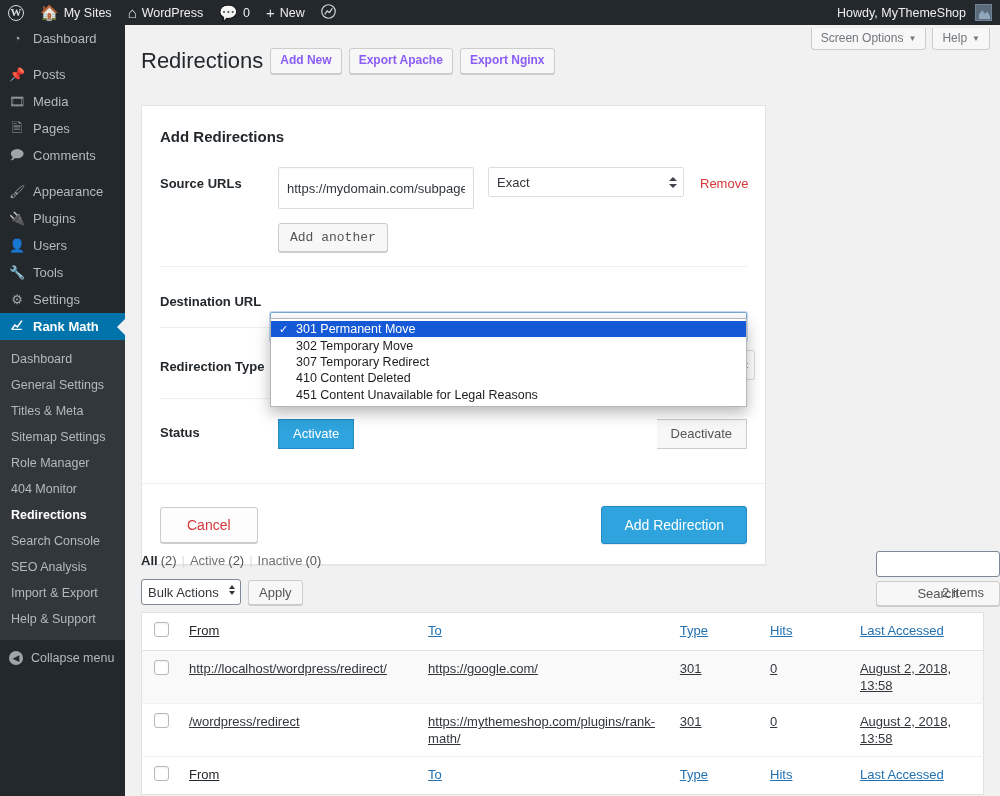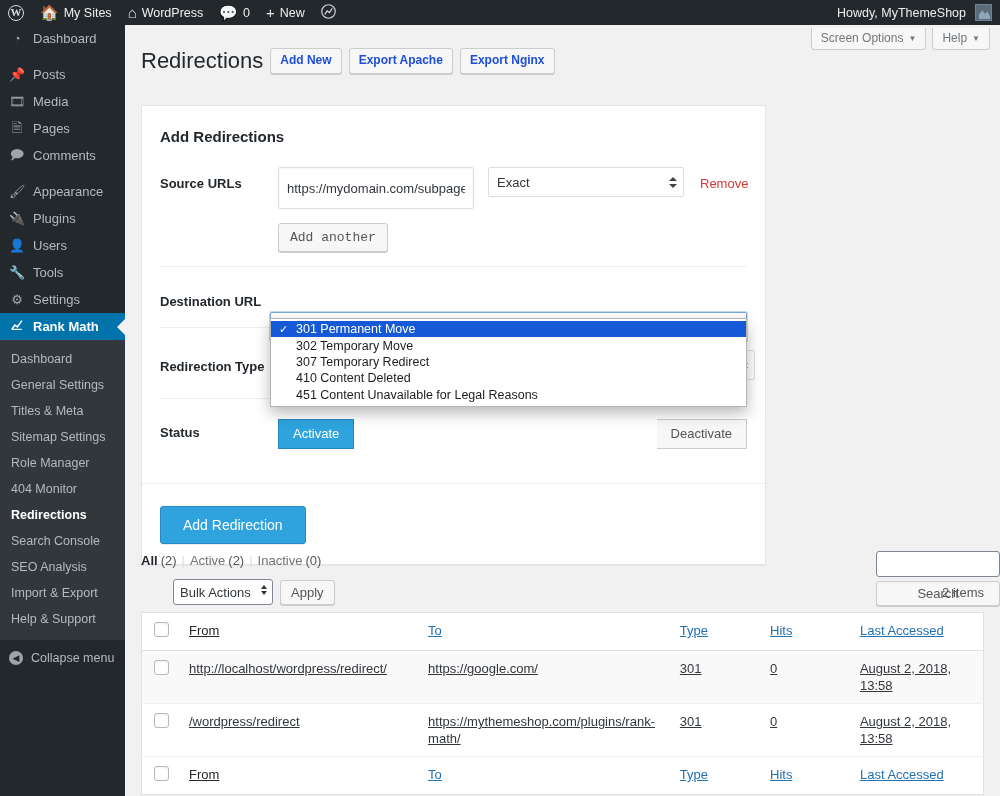--- a/index.html
+++ b/index.html
@@ -105,21 +105,21 @@
   }
   .sm-btn .caret { font-size: 8px; }
 
   h1.page-title {
     margin: 0; padding: 22px 0 0 16px;
     font-size: 22px; font-weight: 400; color: #23282d;
     display: flex; align-items: center; gap: 7px; line-height: 28px;
   }
   .page-action {
     background: #f7f7f7; border: 1px solid #ccc; border-radius: 3px;
-    color: #1d4ed8; font-size: 12px; font-weight: bold;
+    color: #8b5cf6; font-size: 12px; font-weight: bold;
     padding: 3px 9px 4px 9px; line-height: 17px;
     box-shadow: 0 1px 0 #ccc;
   }
 
   
   .panel {
     position: absolute; left: 16px; top: 80px;
     width: 625px; background: #fff;
     border: 1px solid #e2e4e7;
     box-shadow: 0 1px 1px rgba(0,0,0,.04);
@@ -252,21 +252,21 @@
   .subsubsub li { display: flex; align-items: center; }
   .subsubsub a { color: #737373; }
   .subsubsub a.current { color: #23282d; font-weight: bold; }
   .subsubsub .cnt { color: #555; margin-left: 3px; }
   .subsubsub .bar { color: #ddd; margin: 0 5px; }
 
   .tablenav {
     display: flex; align-items: center; height: 32px; margin-top: 4px;
     position: relative;
   }
-  .bulk-wrap { position: relative; display: inline-block; margin-left: 32px; }
+  .bulk-wrap { position: relative; display: inline-block; }
   select.bulk {
     -webkit-appearance: none; appearance: none;
     height: 26px; padding: 2px 20px 2px 6px;
     border: 1px solid #7e8993; border-radius: 3px;
     background: #fff; font-size: 13px; color: #32373c;
     font-family: "Liberation Sans", sans-serif;
   }
   .bulk-wrap .updown {
     position: absolute; right: 6px; top: 50%; margin-top: -7px;
     display: flex; flex-direction: column; gap: 2px; pointer-events: none;
@@ -510,20 +510,21 @@
       <div class="flabel" style="padding-top:6px;">Status</div>
       <div class="fctrl">
         <div class="toggle-group">
           <button class="tg on">Activate</button>
           <button class="tg">Deactivate</button>
         </div>
       </div>
     </div>
 
     <div class="panel-footer">
+      <button class="btn-cancel">Cancel</button>
       <button class="btn-primary">Add Redirection</button>
     </div>
   </div>
 
   <div class="searchbox">
     <input type="text" placeholder="" style="">
     <button class="btn-search">Search</button>
   </div>
 
   <div class="list-area">

